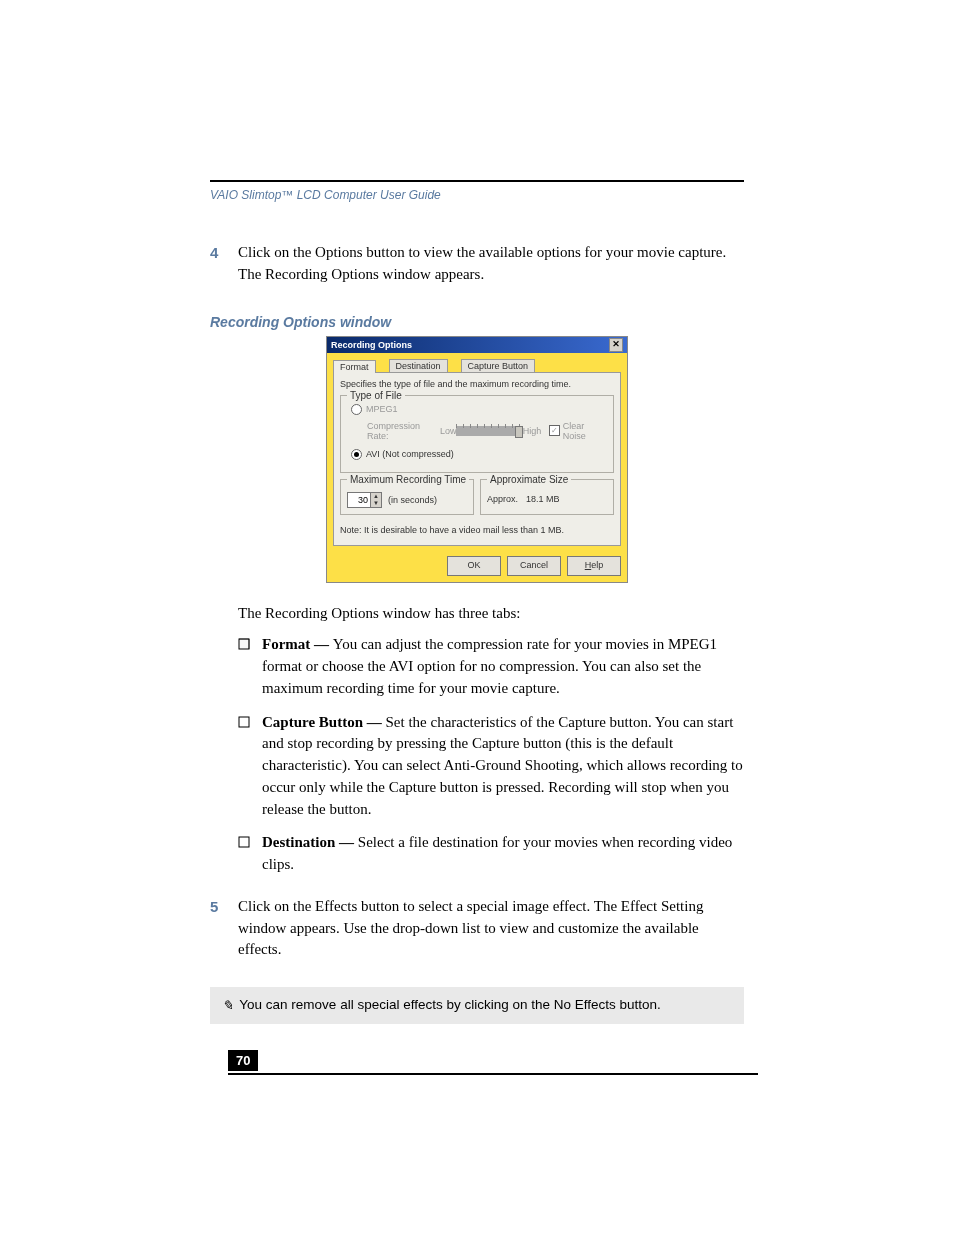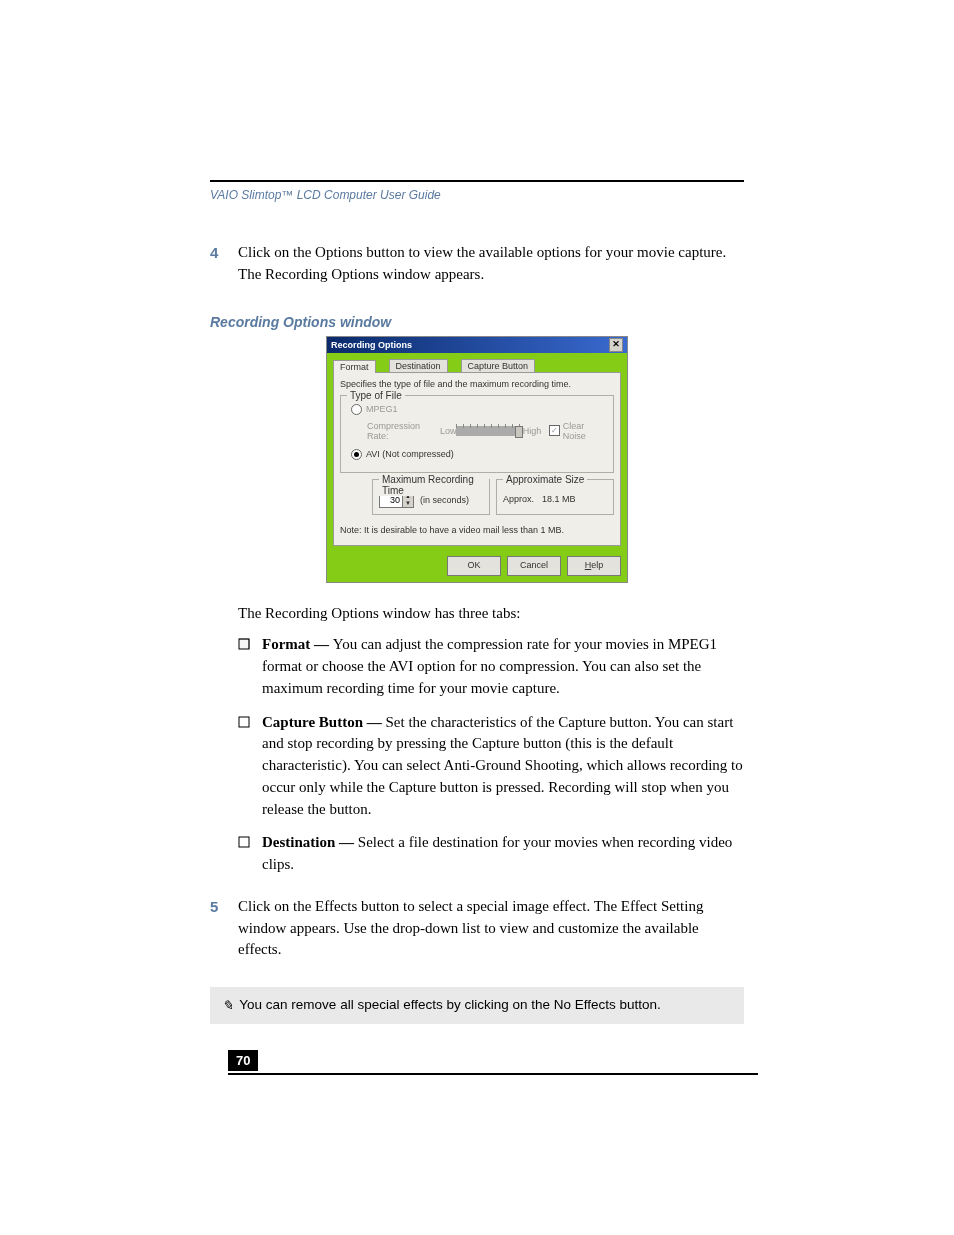--- a/index.html
+++ b/index.html
@@ -55,21 +55,21 @@
   }
 
   
   .dialog {
     width: 300px;
     margin: 0 auto 20px auto;
     font-family: Tahoma, Arial, sans-serif;
     font-size: 9px;
     color: #333;
     border: 1px solid #888;
-    background: #84cc16;
+    background: #fde047;
   }
   .dlg-titlebar {
     display: flex;
     align-items: center;
     height: 16px;
     background: linear-gradient(to right, #0a2a6a, #3a6ad0);
     color: #fff;
     font-weight: bold;
     padding: 0 4px;
   }
@@ -132,21 +132,21 @@
     width: 6px; height: 10px; background: #c8c6be; border:1px solid #777;
   }
   .ticks { position:absolute; top:-6px; left:0; right:0; height:4px;
     background: repeating-linear-gradient(to right, #888 0 1px, transparent 1px 7px); }
   .chk-row { display:inline-flex; align-items:center; gap:3px; margin-left:8px; }
   .chk {
     width:9px; height:9px; border:1px solid #666; background:#fff;
     display:inline-flex; align-items:center; justify-content:center;
     font-size:8px; line-height:8px;
   }
-  .two-col { display:flex; gap:6px;margin-left:32px; }
+  .two-col { display:flex; gap:6px; }
   .two-col .group { flex:1; }
   .spin {
     display:inline-flex; border:1px solid #777; background:#fff; height:14px;
   }
   .spin input {
     width: 18px; border:none; font-size:9px; text-align:right; padding:0 2px;
     font-family: Tahoma, Arial, sans-serif;
   }
   .spin .btns { display:flex; flex-direction:column; }
   .spin .b { width:10px; height:7px; border-left:1px solid #777;

